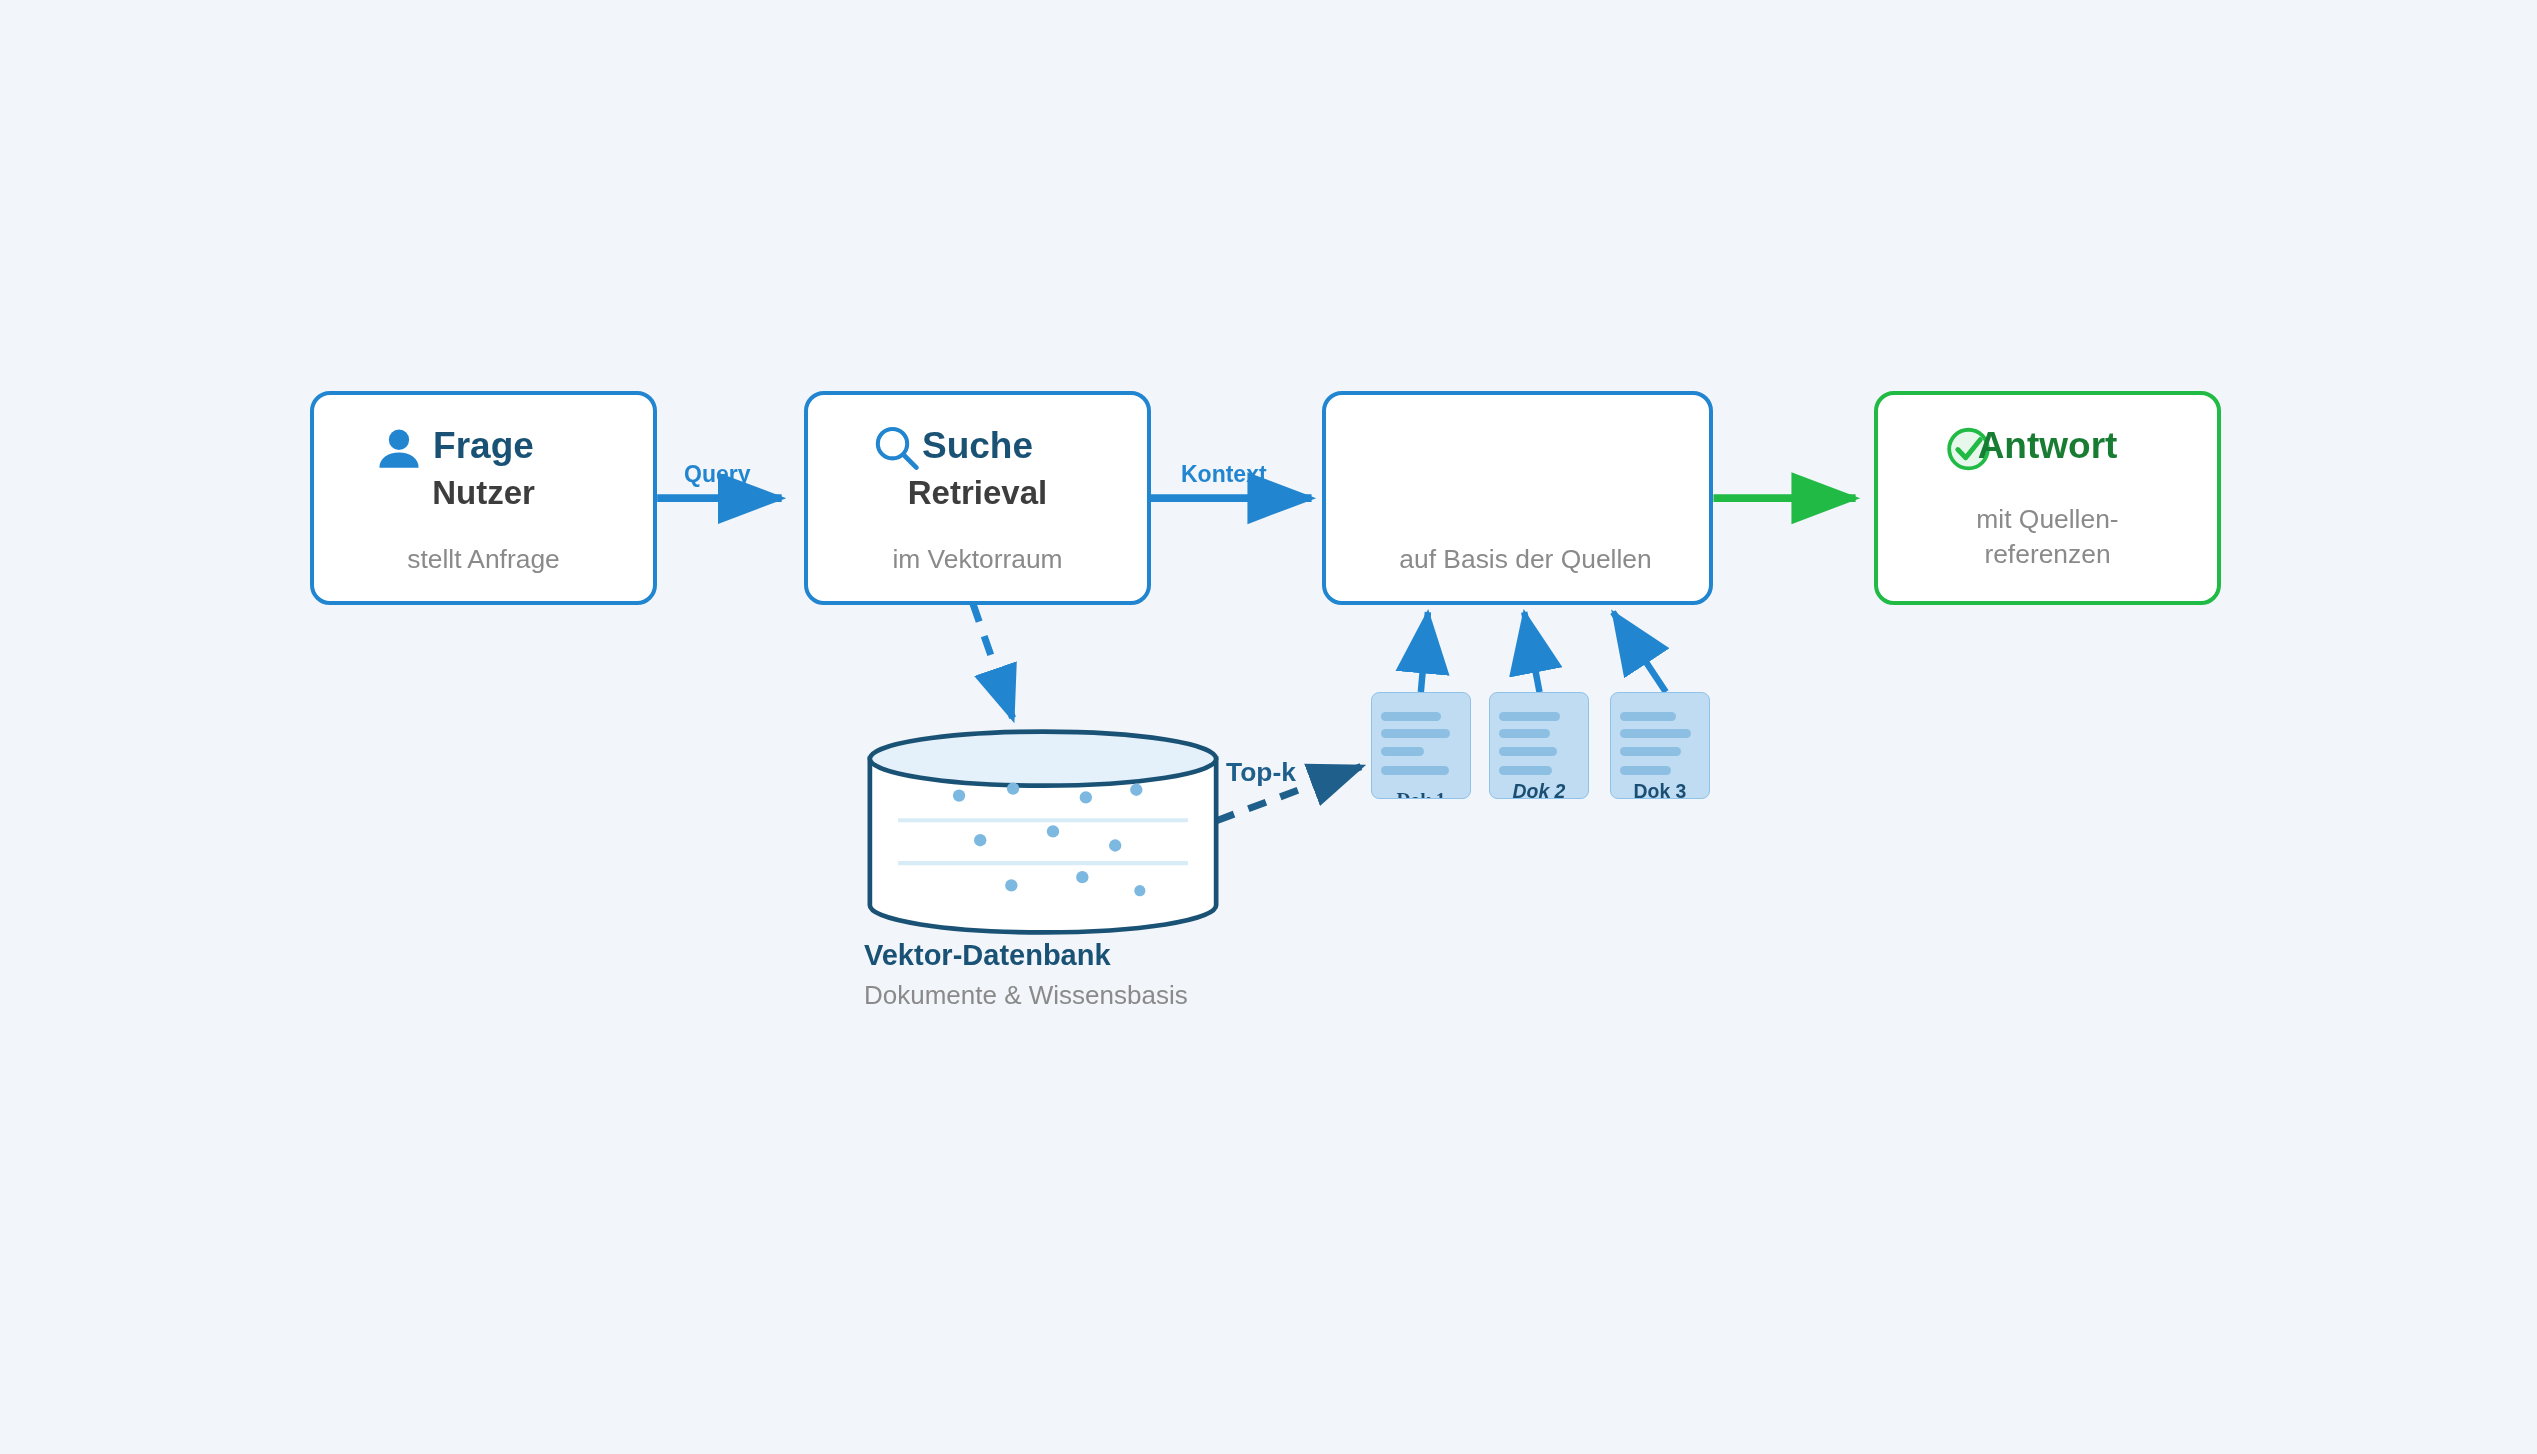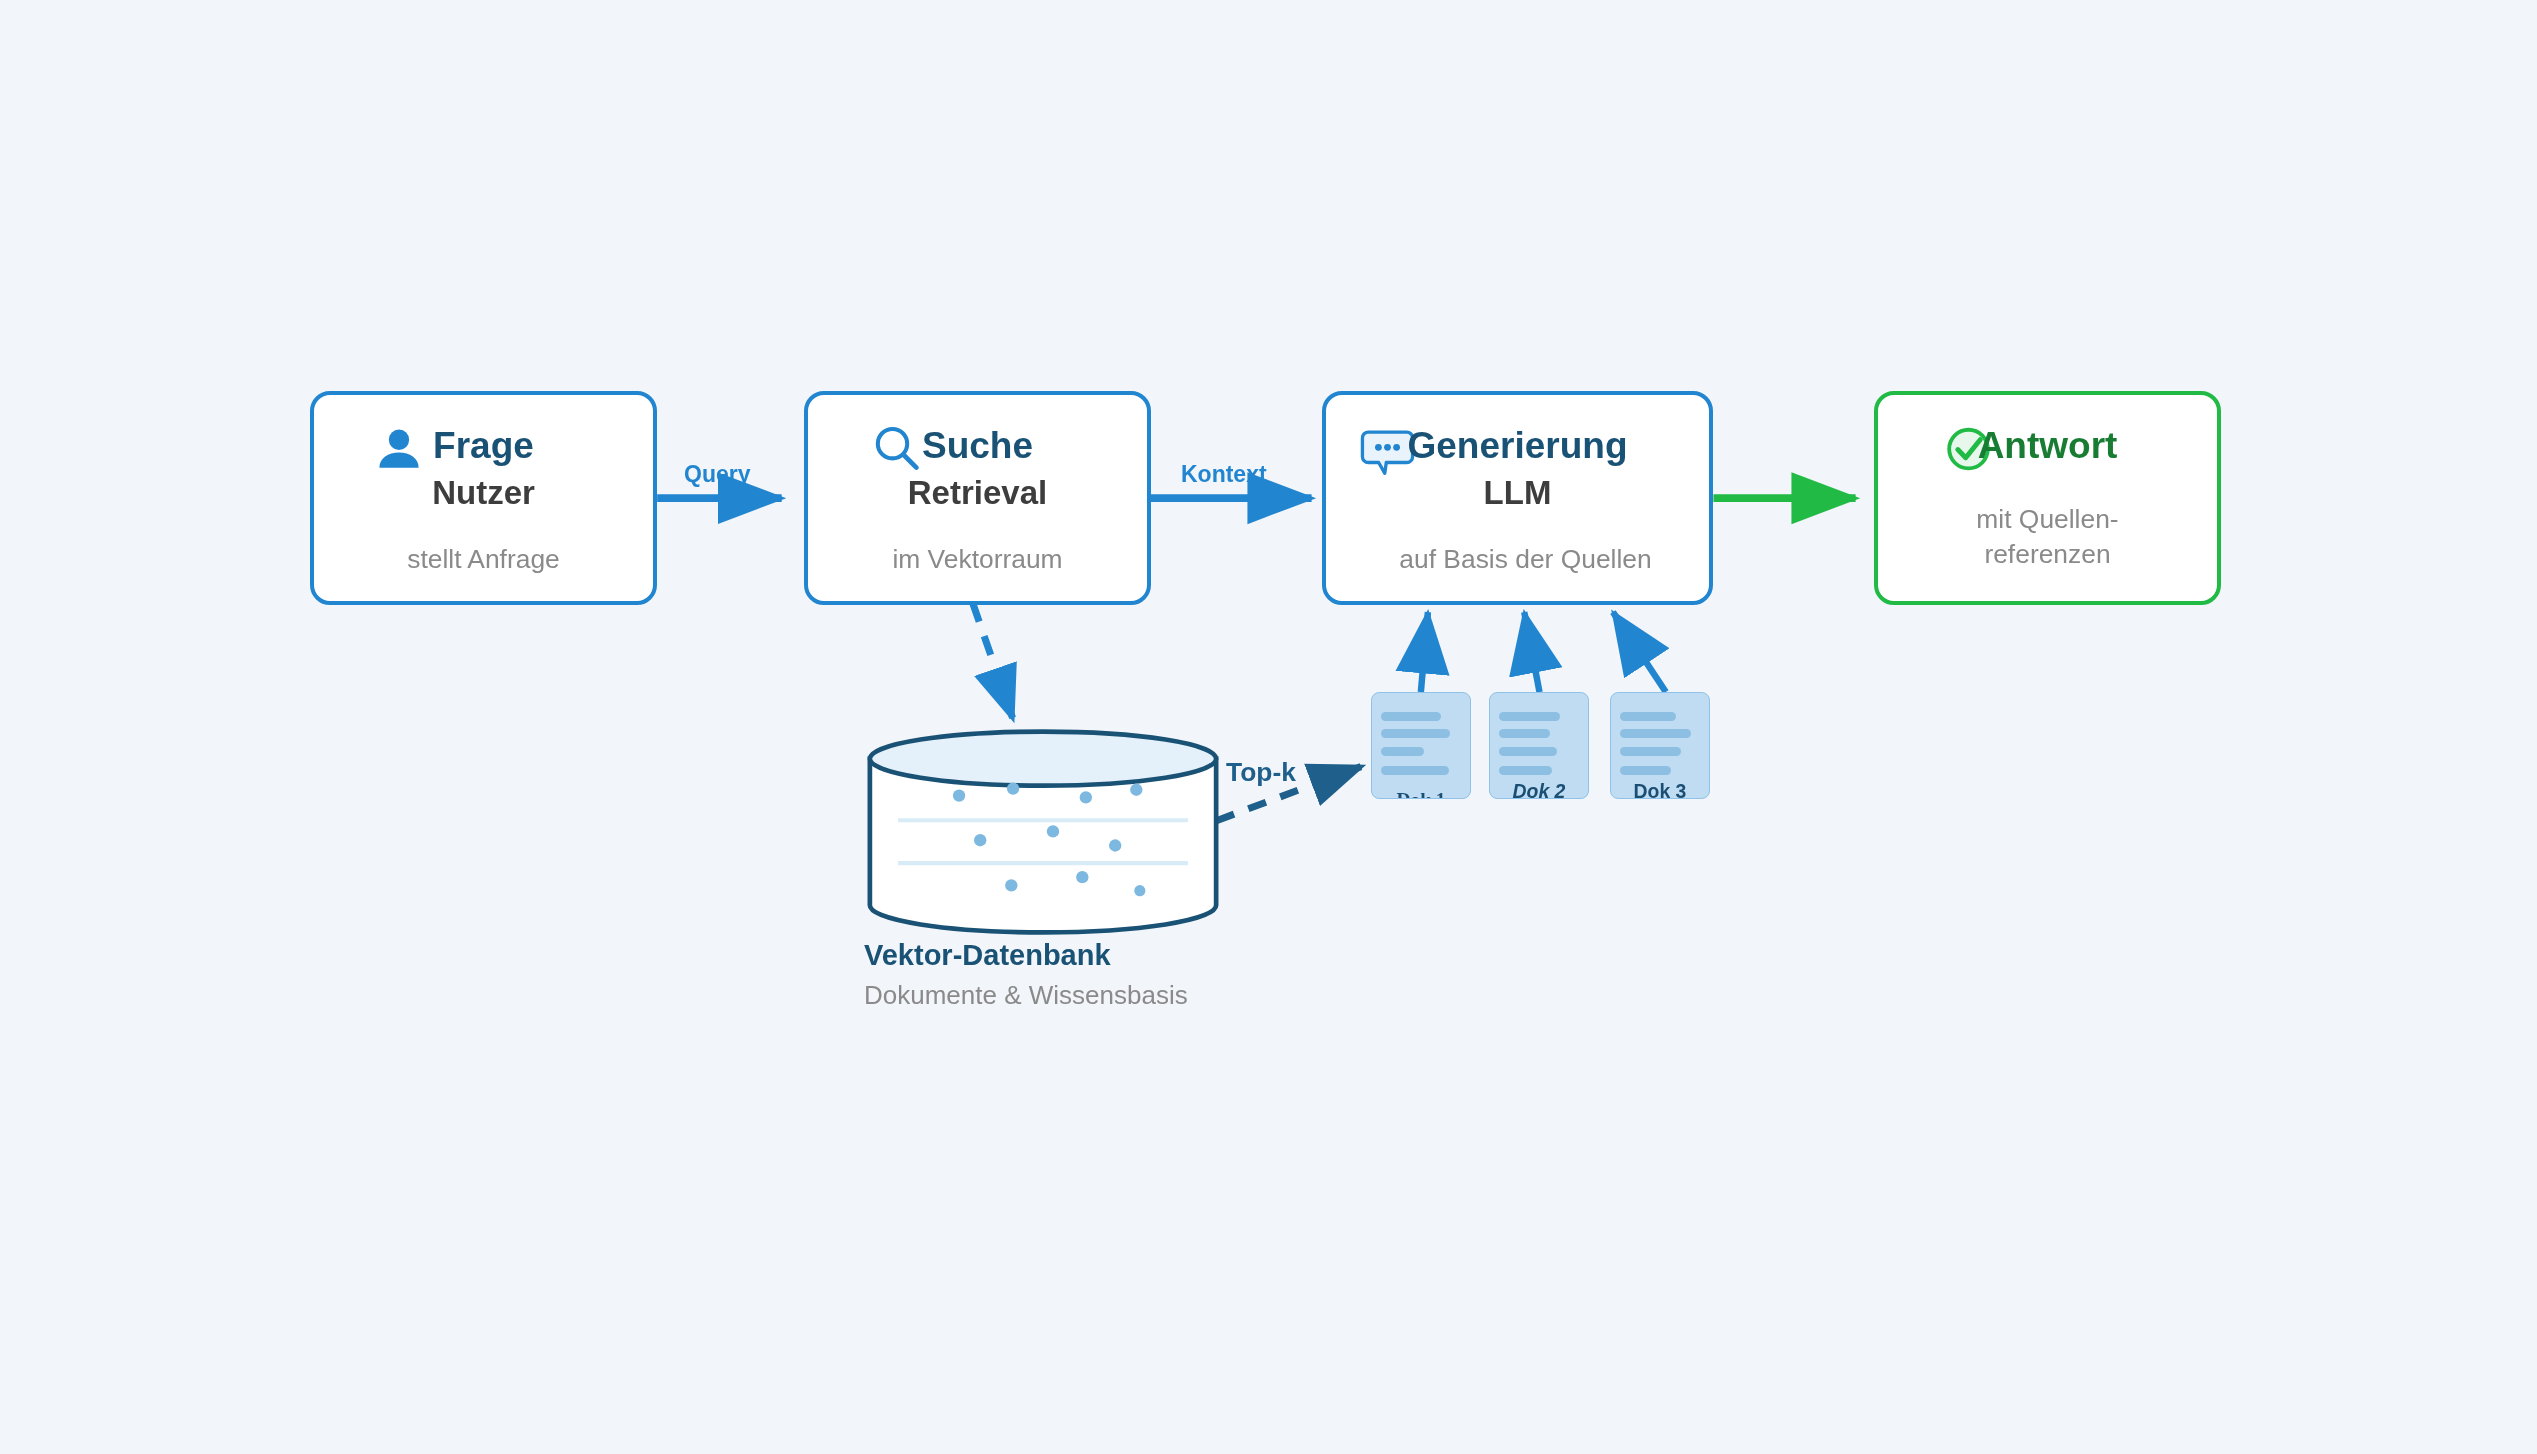--- a/index.html
+++ b/index.html
@@ -233,32 +233,20 @@
           <line x1="14.3" y1="13.8" x2="19.2" y2="18.7" stroke="#2185d0" stroke-width="1.8" stroke-linecap="round"></line>
         </svg>
       </span>
       <div class="stage-title">Suche</div>
       <div class="stage-subtitle">Retrieval</div>
     </div>
     <div class="stage-caption" style="top:147px;">im Vektorraum</div>
   </div>
 
   <div class="stage-box" style="left:1322px; top:391px; width:391px; height:214px;">
-    <div class="stage-head">
-      <span class="stage-icon" style="transform: translate(-160px, 1.2px);">
-        <svg width="59" height="59" viewBox="0 0 24 24" aria-hidden="true">
-          <path d="M4.2 3.6 h15.6 a2.4 2.4 0 0 1 2.4 2.4 v7.6 a2.4 2.4 0 0 1 -2.4 2.4 h-8.3 l-0.6 4.4 l-2.5 -4.4 h-4.2 a2.4 2.4 0 0 1 -2.4 -2.4 v-7.6 a2.4 2.4 0 0 1 2.4 -2.4 z" fill="#e8f3fc" stroke="#2185d0" stroke-width="1.35" stroke-linejoin="round"></path>
-          <circle cx="8.3" cy="9.8" r="1.38" fill="#2185d0"></circle>
-          <circle cx="12.0" cy="9.8" r="1.38" fill="#2185d0"></circle>
-          <circle cx="15.7" cy="9.8" r="1.38" fill="#2185d0"></circle>
-        </svg>
-      </span>
-      <div class="stage-title">Generierung</div>
-      <div class="stage-subtitle">LLM</div>
-    </div>
     <div class="stage-caption" style="top:147px;padding-left:8px;">auf Basis der Quellen</div>
   </div>
 
   <div class="stage-box green" style="left:1874px; top:391px; width:347px; height:214px;">
     <div class="stage-head">
       <span class="stage-icon" style="transform: translate(-110px, -2.4px);">
         <svg width="61" height="61" viewBox="0 0 24 24" aria-hidden="true">
           <circle cx="12" cy="11.6" r="7.6" fill="#e8f7ec" stroke="#21ba45" stroke-width="1.5"></circle>
           <path d="M7.8 11.8 L10.9 15.0 L16.6 7.9" fill="none" stroke="#21ba45" stroke-width="1.95" stroke-linecap="round" stroke-linejoin="round"></path>
         </svg>

